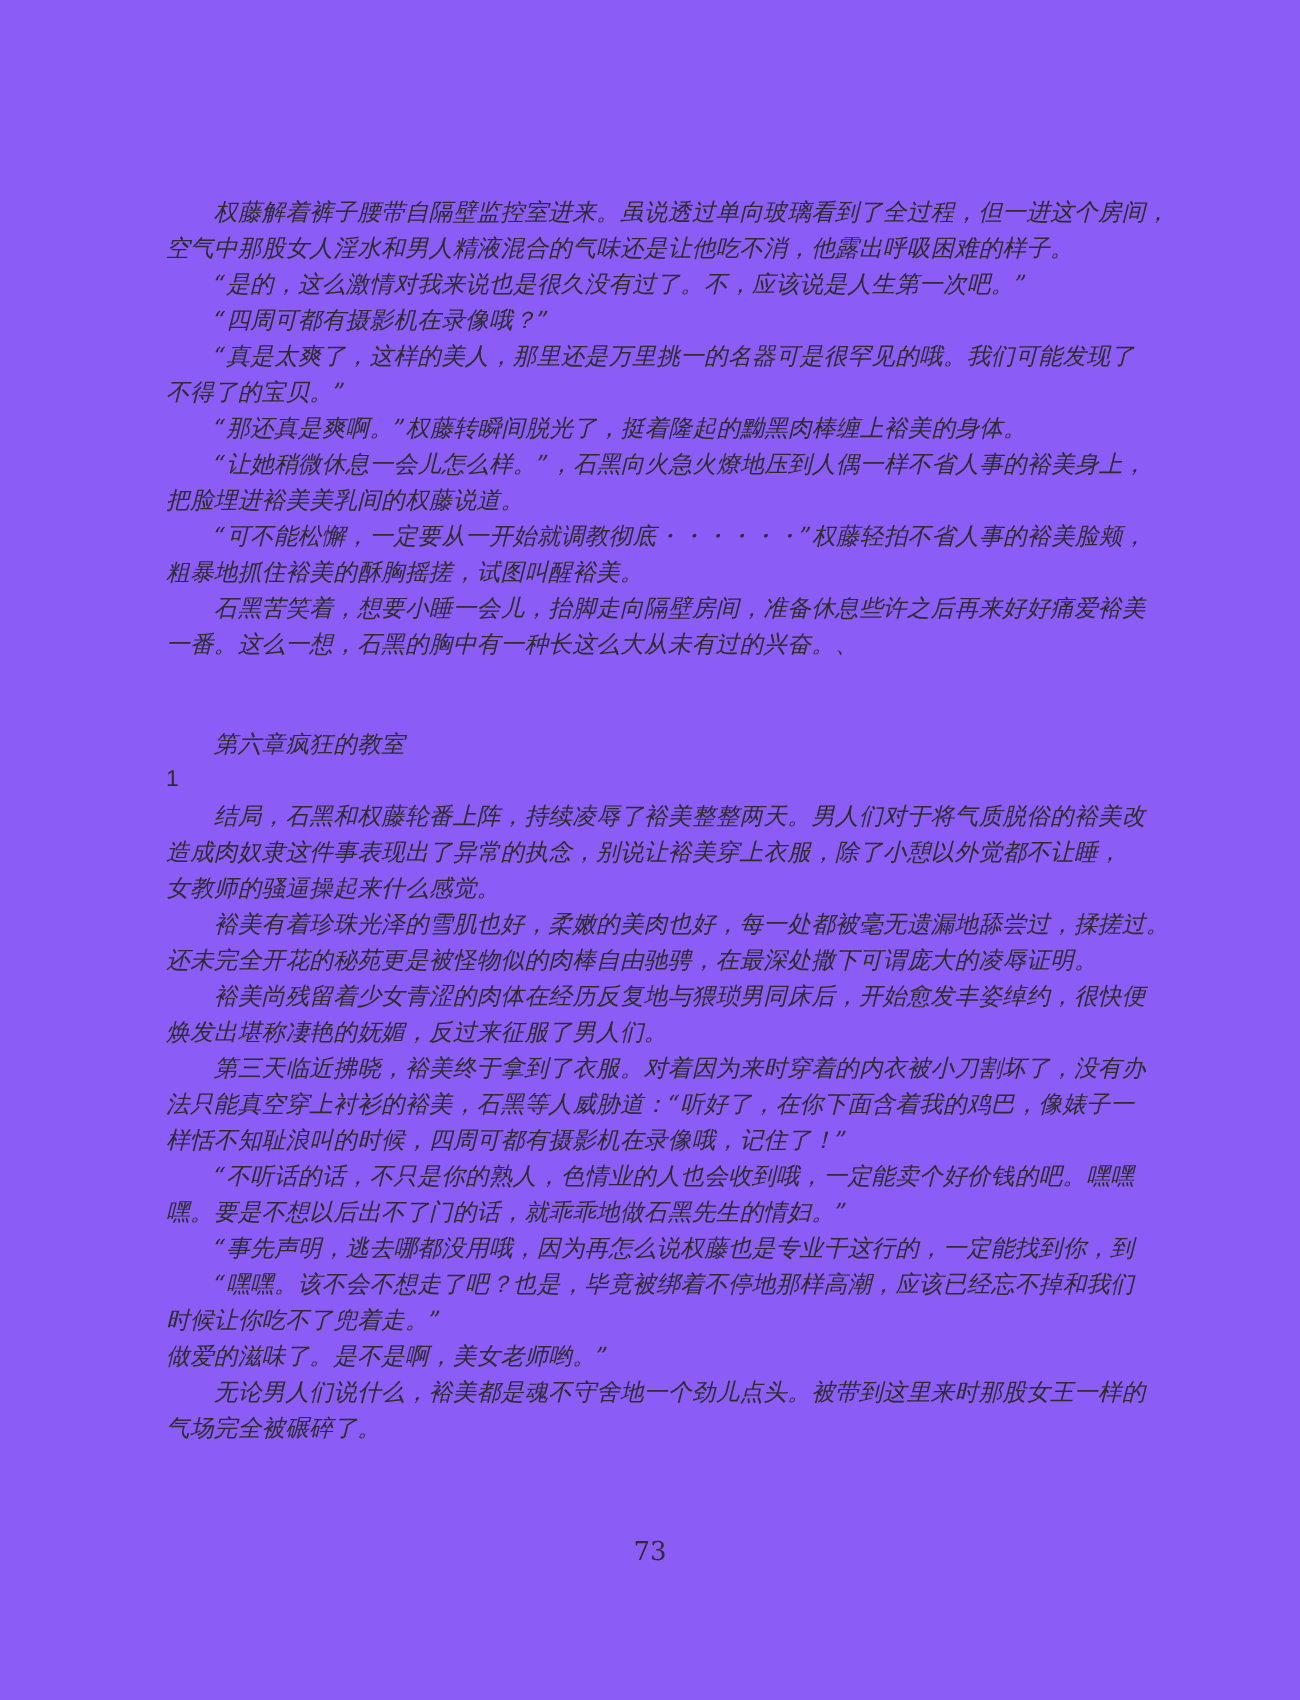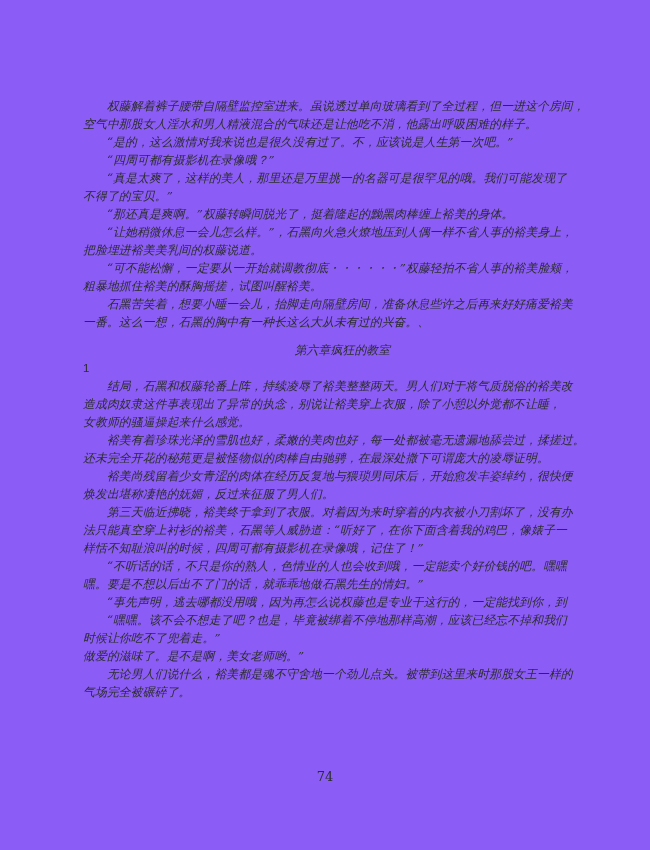--- a/index.html
+++ b/index.html
@@ -23,22 +23,21 @@
     color: #2d2d2d;
   }
   .line {
     font-size: 11.8px;
     line-height: 18px;
     white-space: pre;
     font-style: italic;
     letter-spacing: 0.15px;
   }
   .block-chapter-heading {
-    margin-top: 10px;
-    text-align: center;
+    margin-top: 32px;
   }
   .block-section-number .line {
     font-style: normal;
     font-family: "Liberation Sans", "DejaVu Sans", sans-serif;
     font-size: 11.5px;
     letter-spacing: 0;
   }
   .page-number {
     position: absolute;
     top: 769px;
@@ -91,14 +90,14 @@
         <div class="line">　　“不听话的话，不只是你的熟人，色情业的人也会收到哦，一定能卖个好价钱的吧。嘿嘿</div>
         <div class="line">嘿。要是不想以后出不了门的话，就乖乖地做石黑先生的情妇。”</div>
         <div class="line">　　“事先声明，逃去哪都没用哦，因为再怎么说权藤也是专业干这行的，一定能找到你，到</div>
         <div class="line">　　“嘿嘿。该不会不想走了吧？也是，毕竟被绑着不停地那样高潮，应该已经忘不掉和我们</div>
         <div class="line">时候让你吃不了兜着走。”</div>
         <div class="line">做爱的滋味了。是不是啊，美女老师哟。”</div>
         <div class="line">　　无论男人们说什么，裕美都是魂不守舍地一个劲儿点头。被带到这里来时那股女王一样的</div>
         <div class="line">气场完全被碾碎了。</div>
       </div>
     </div>
-  <div class="page-number">74</div>
+  <div class="page-number">73</div>
 </div>
 
 </body></html>

